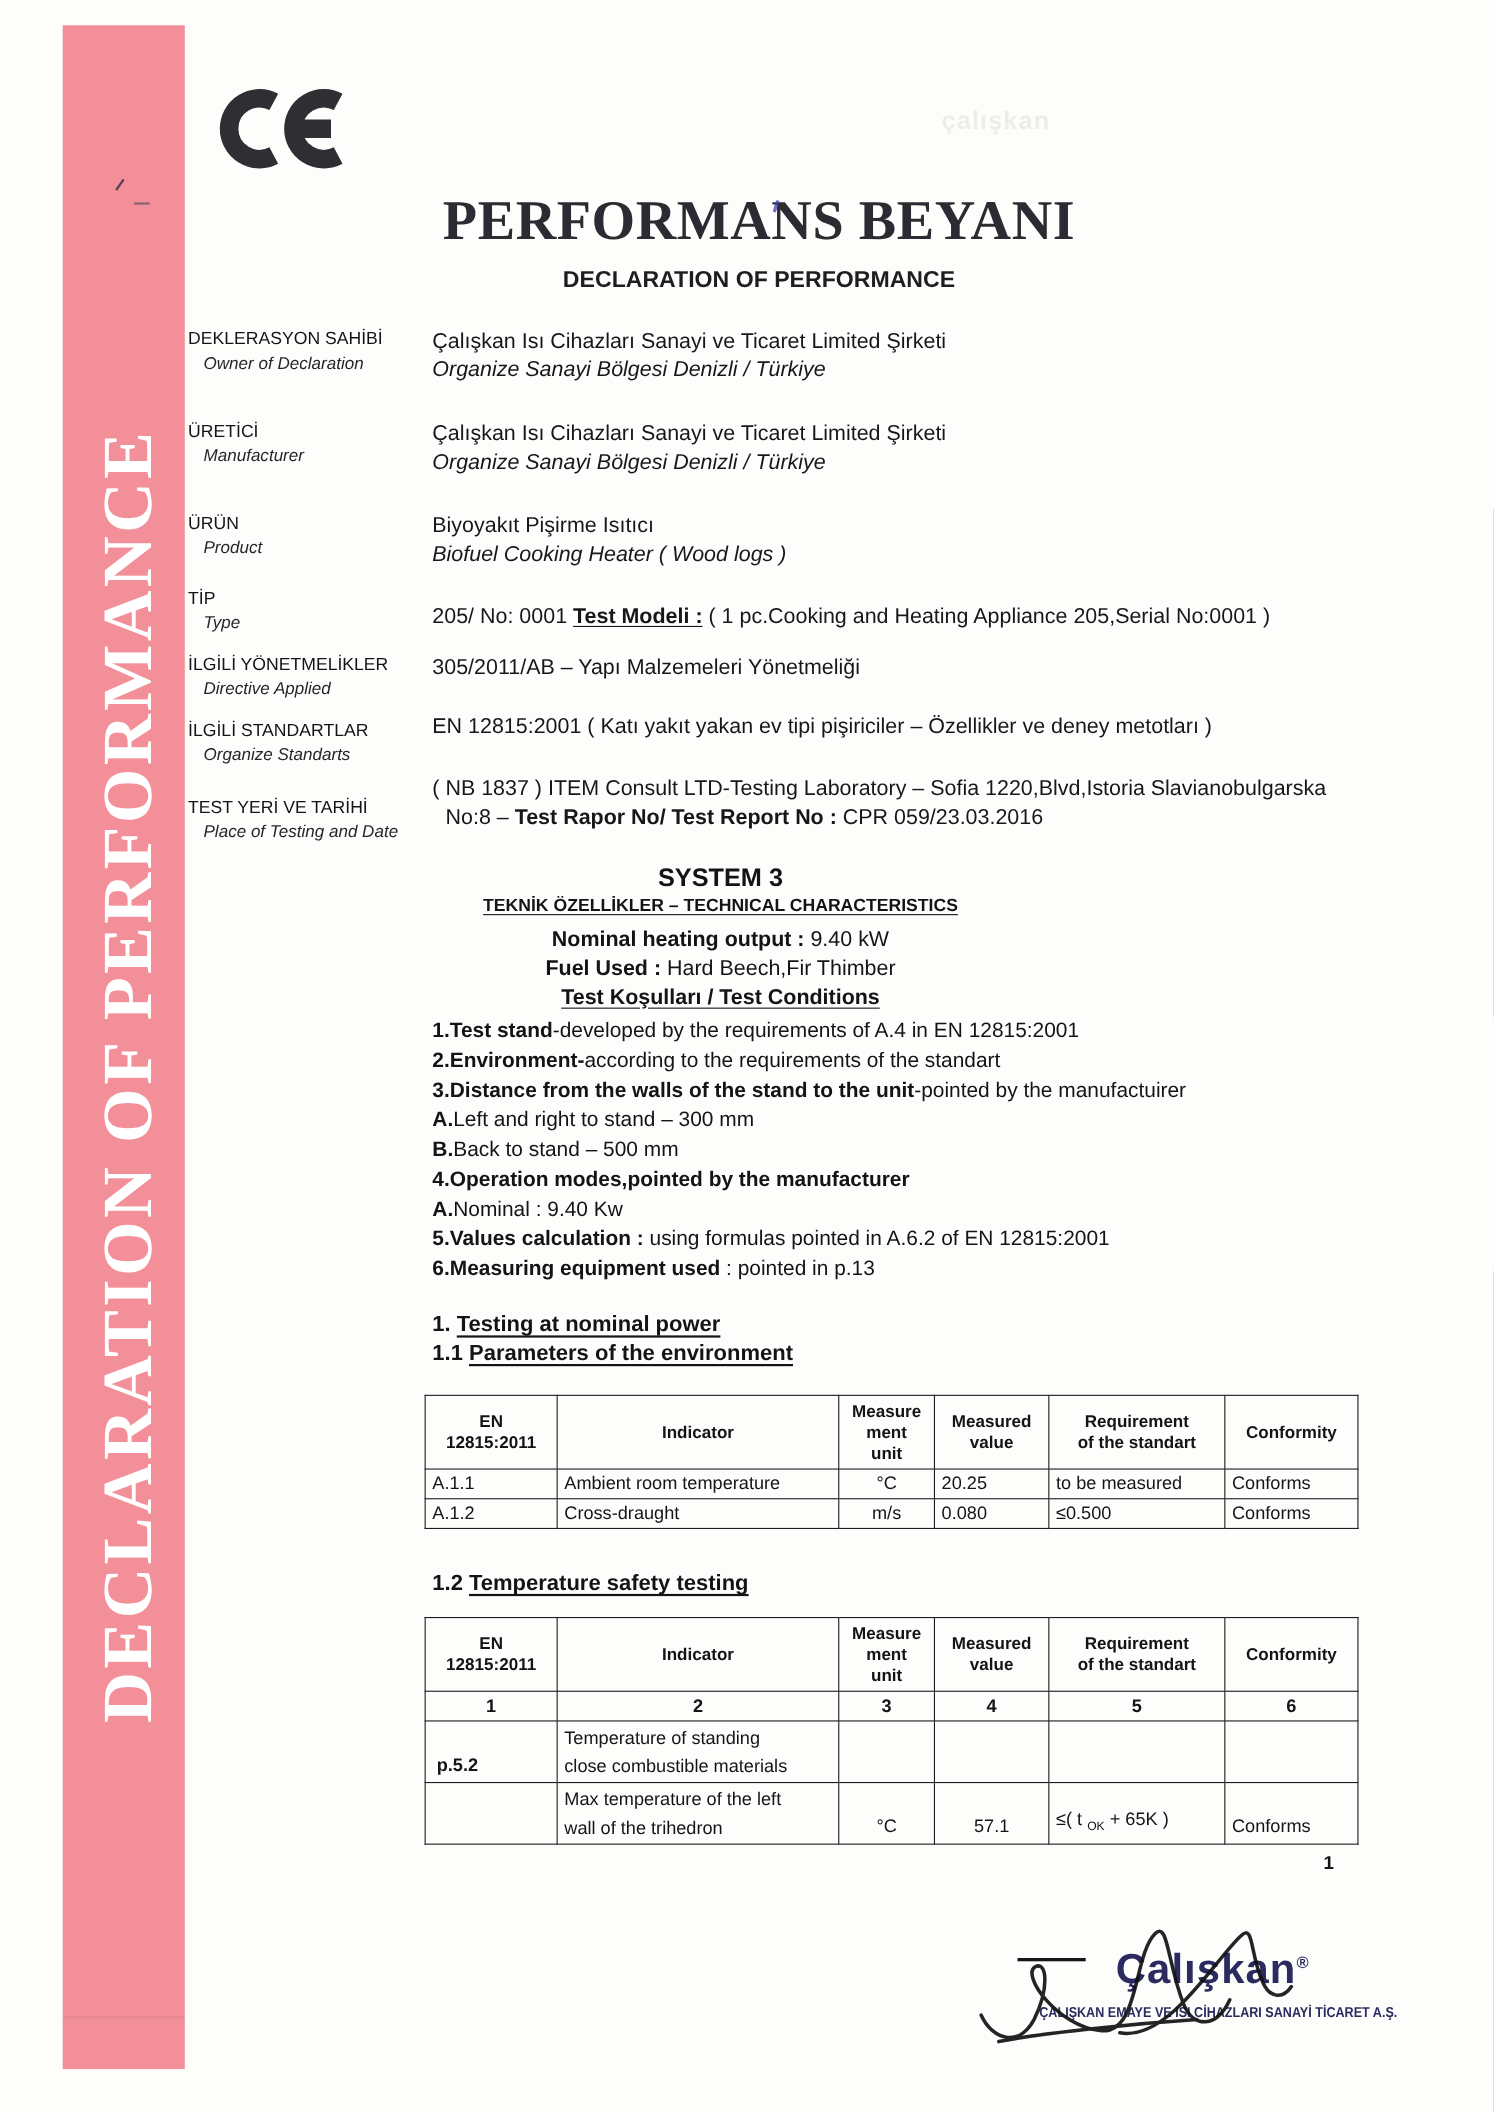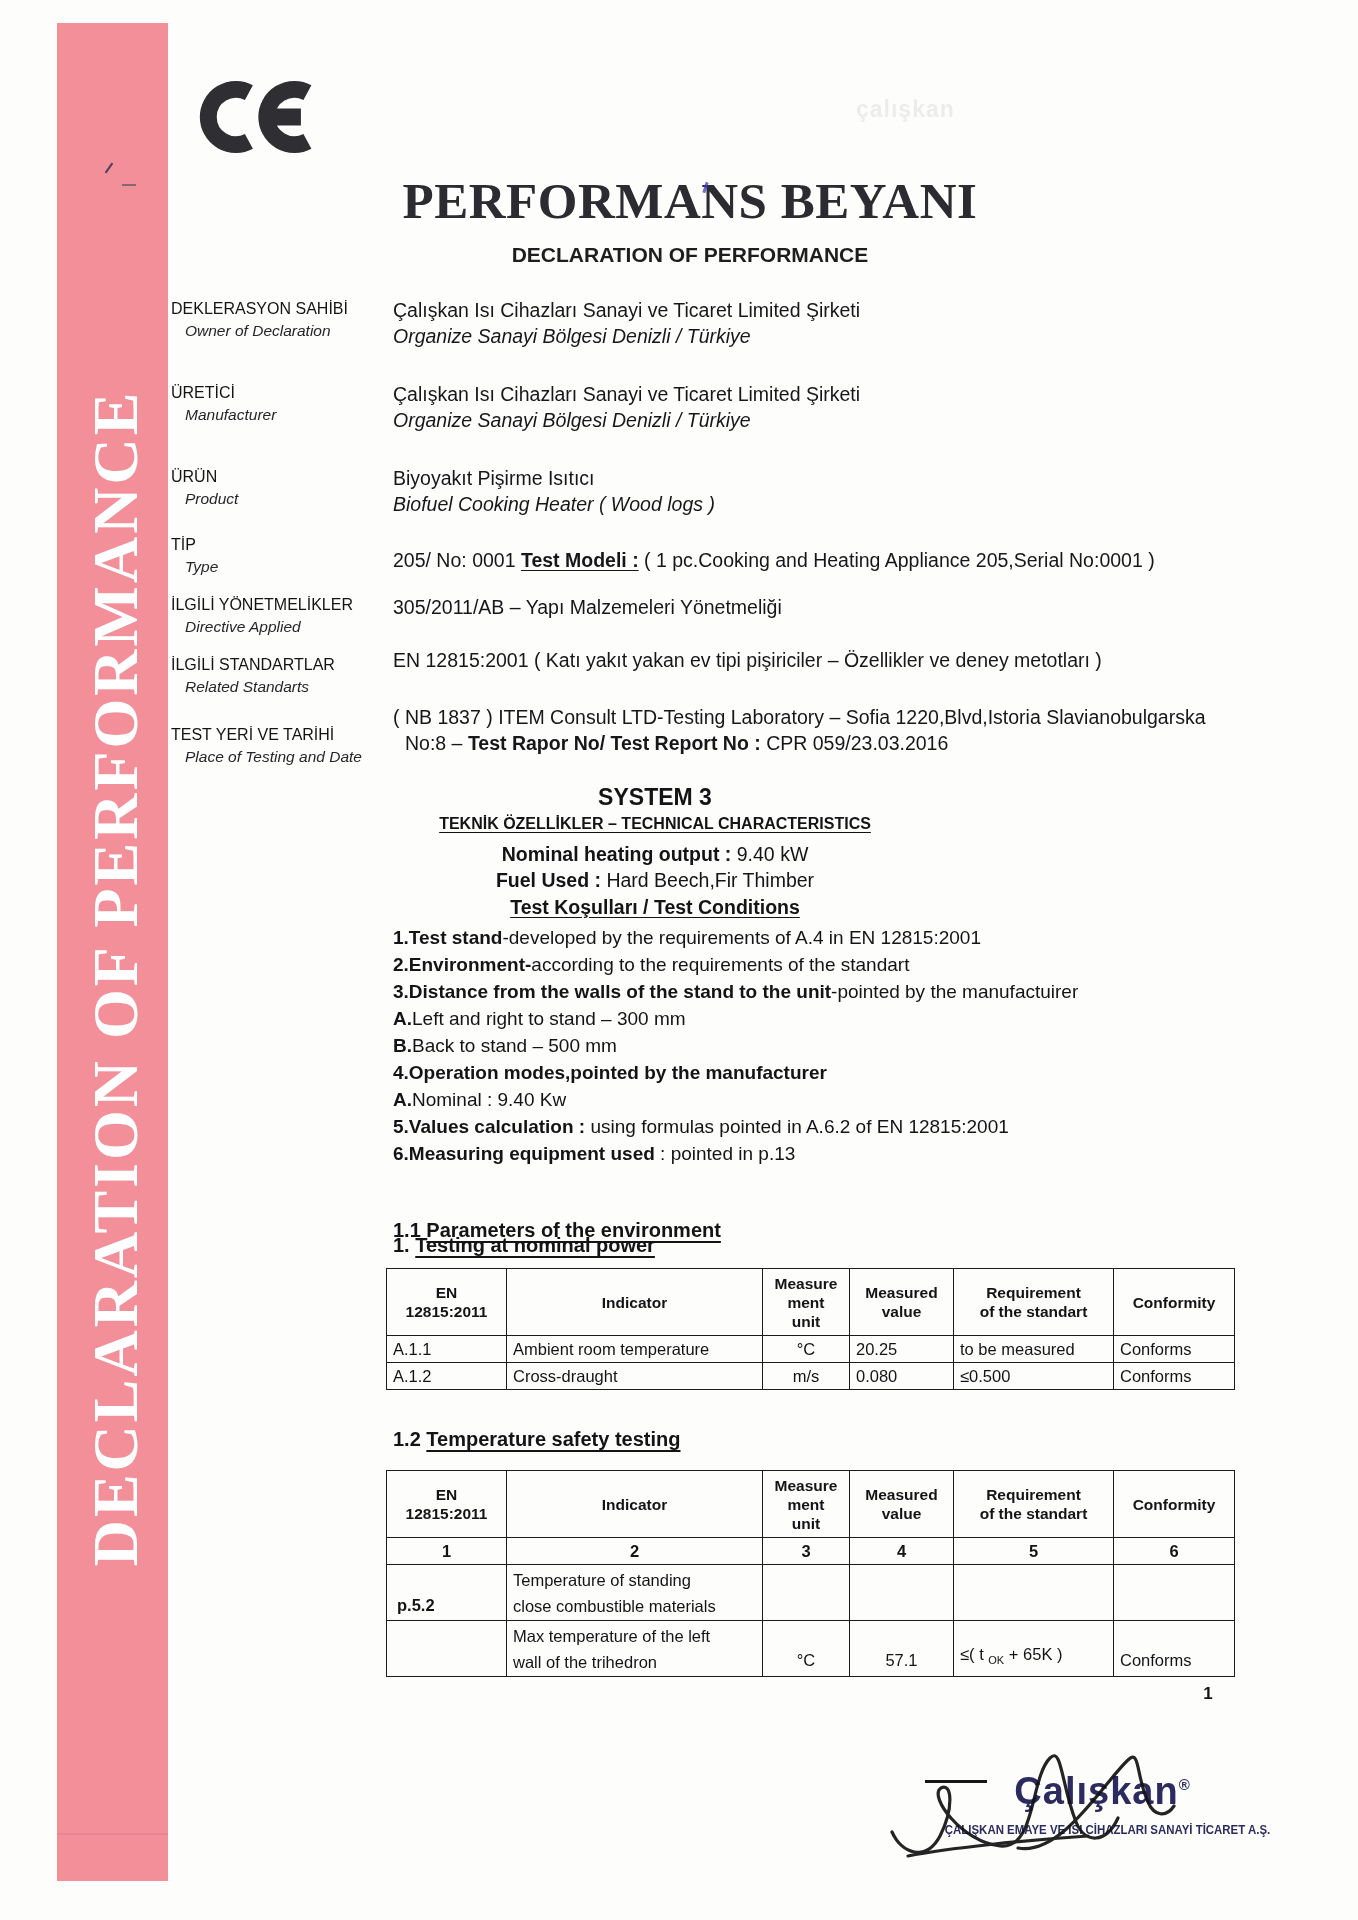--- a/index.html
+++ b/index.html
@@ -113,21 +113,21 @@
   <div class="flabel-en" style="top:322px">Owner of Declaration</div>
   <div class="flabel" style="top:384px">ÜRETİCİ</div>
   <div class="flabel-en" style="top:406px">Manufacturer</div>
   <div class="flabel" style="top:468px">ÜRÜN</div>
   <div class="flabel-en" style="top:490px">Product</div>
   <div class="flabel" style="top:536px">TİP</div>
   <div class="flabel-en" style="top:558px">Type</div>
   <div class="flabel" style="top:596px">İLGİLİ YÖNETMELİKLER</div>
   <div class="flabel-en" style="top:618px">Directive Applied</div>
   <div class="flabel" style="top:656px">İLGİLİ STANDARTLAR</div>
-  <div class="flabel-en" style="top:678px">Related Standarts</div>
+  <div class="flabel-en" style="top:678px">Organize Standarts</div>
   <div class="flabel" style="top:726px">TEST YERİ VE TARİHİ</div>
   <div class="flabel-en" style="top:748px">Place of Testing and Date</div>
 
   <div class="fval" style="top:299px">Çalışkan Isı Cihazları Sanayi ve Ticaret Limited Şirketi</div>
   <div class="fval i" style="top:325px">Organize Sanayi Bölgesi Denizli / Türkiye</div>
   <div class="fval" style="top:383px">Çalışkan Isı Cihazları Sanayi ve Ticaret Limited Şirketi</div>
   <div class="fval i" style="top:409px">Organize Sanayi Bölgesi Denizli / Türkiye</div>
   <div class="fval" style="top:467px">Biyoyakıt Pişirme Isıtıcı</div>
   <div class="fval i" style="top:493px">Biofuel Cooking Heater ( Wood logs )</div>
   <div class="fval" style="top:549px"><span>205/ No: 0001 </span><span class="u-bold">Test Modeli :</span><span> ( 1 pc.Cooking and Heating Appliance 205,Serial No:0001 )</span></div>
@@ -147,21 +147,21 @@
     <div class="cond-item"><b>2.Environment-</b><span>according to the requirements of the standart</span></div>
     <div class="cond-item"><b>3.Distance from the walls of the stand to the unit</b><span>-pointed by the manufactuirer</span></div>
     <div class="cond-item"><b>A.</b><span>Left and right to stand – 300 mm</span></div>
     <div class="cond-item"><b>B.</b><span>Back to stand – 500 mm</span></div>
     <div class="cond-item"><b>4.Operation modes,pointed by the manufacturer</b><span></span></div>
     <div class="cond-item"><b>A.</b><span>Nominal : 9.40 Kw</span></div>
     <div class="cond-item"><b>5.Values calculation :</b><span> using formulas pointed in A.6.2 of EN 12815:2001</span></div>
     <div class="cond-item"><b>6.Measuring equipment used</b><span> : pointed in p.13</span></div>
   </div>
 
-  <div class="sect" style="top:1234px"><span>1. </span><span class="us">Testing at nominal power</span></div>
+  <div class="sect" style="top:1193px"><span>1. </span><span class="us">Testing at nominal power</span></div>
   <div class="sect" style="top:1219px"><span>1.1 </span><span class="us">Parameters of the environment</span></div>
   <div class="sect" style="top:1428px"><span>1.2 </span><span class="us">Temperature safety testing</span></div>
 
   <table class="t t1">
     <colgroup>
         <col style="width:120px">
         <col style="width:256px">
         <col style="width:87px">
         <col style="width:104px">
         <col style="width:160px">

